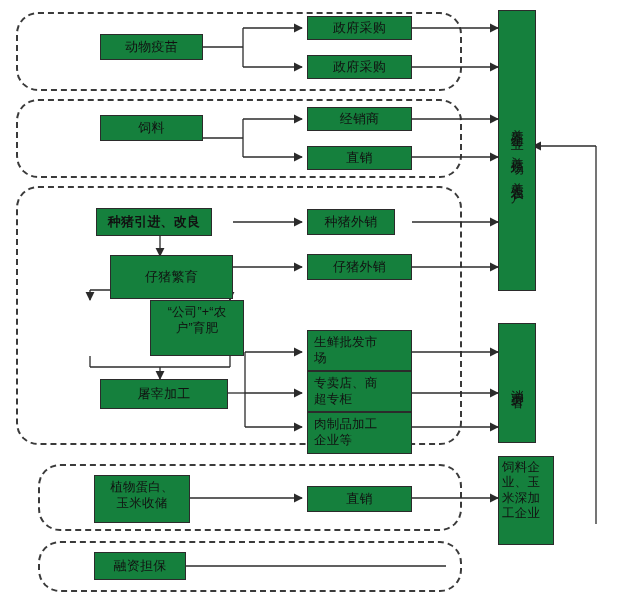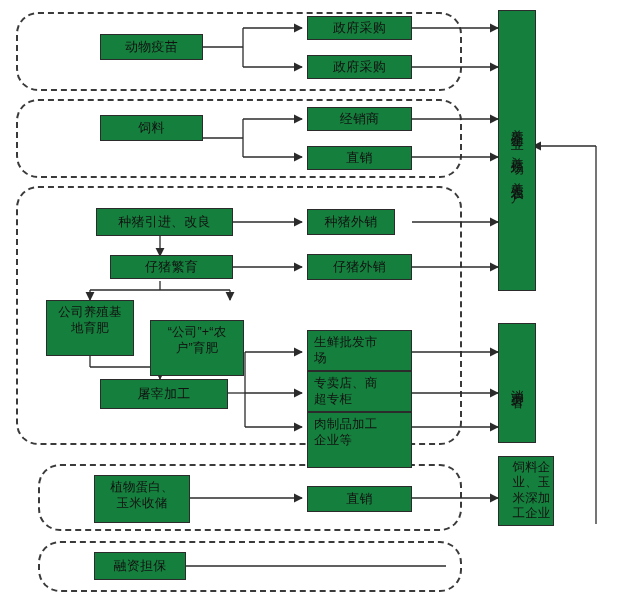--- a/index.html
+++ b/index.html
@@ -139,36 +139,35 @@
   </svg>
 
   <div class="node" style="left:100px; top:34px; width:103px; height:26px;">动物疫苗</div>
   <div class="node" style="left:307px; top:16px; width:105px; height:24px;">政府采购</div>
   <div class="node" style="left:307px; top:55px; width:105px; height:24px;">政府采购</div>
 
   <div class="node" style="left:100px; top:115px; width:103px; height:26px;">饲料</div>
   <div class="node" style="left:307px; top:107px; width:105px; height:24px;">经销商</div>
   <div class="node" style="left:307px; top:146px; width:105px; height:24px;">直销</div>
 
-  <div class="node" style="left:96px; top:208px; width:137px; height:28px;">种猪引进、改良</div>
+  <div class="node" style="left:96px; top:208px; width:116px; height:28px;font-weight:bold;">种猪引进、改良</div>
   <div class="node" style="left:307px; top:209px; width:88px; height:26px;">种猪外销</div>
-  <div class="node" style="left:110px; top:255px; width:123px; height:24px;">仔猪繁育</div>
+  <div class="node" style="left:110px; top:255px; width:123px; height:44px;">仔猪繁育</div>
   <div class="node" style="left:307px; top:254px; width:105px; height:26px;">仔猪外销</div>
 
-  <div class="node multi small" style="left:46px; top:300px; width:88px; height:56px;">公司养殖基<br>地育肥</div>
-  <div class="node multi small" style="left:150px; top:300px; width:94px; height:56px;margin-top:20px;">“公司”+“农<br>户”育肥</div>
+  <div class="node multi small" style="left:150px; top:300px; width:94px; height:56px;">“公司”+“农<br>户”育肥</div>
 
   <div class="node" style="left:100px; top:379px; width:128px; height:30px;">屠宰加工</div>
 
   <div class="node multi stackcol" style="left:307px; top:330px; width:105px; height:41px;">生鲜批发市<br>场</div>
   <div class="node multi stackcol" style="left:307px; top:371px; width:105px; height:41px;">专卖店、商<br>超专柜</div>
-  <div class="node multi stackcol" style="left:307px; top:412px; width:105px; height:56px;">肉制品加工<br>企业等</div>
+  <div class="node multi stackcol" style="left:307px; top:412px; width:105px; height:42px;">肉制品加工<br>企业等</div>
 
   <div class="node multi small" style="left:94px; top:475px; width:96px; height:48px;">植物蛋白、<br>玉米收储</div>
   <div class="node" style="left:307px; top:486px; width:105px; height:26px;">直销</div>
 
   <div class="node" style="left:94px; top:552px; width:92px; height:28px;">融资担保</div>
 
   <div class="node vert" style="left:498px; top:10px; width:38px; height:281px;">养殖企业、养殖场、养殖农户</div>
   <div class="node vert" style="left:498px; top:323px; width:38px; height:120px;">消费者</div>
-  <div class="node multi" style="left:498px; top:456px; width:56px; height:70px; font-size:12.5px; line-height:1.22; padding-left:13px; text-align:center;">饲料企<br>业、玉<br>米深加<br>工企业</div>
+  <div class="node multi" style="left:498px; top:456px; width:56px; height:89px; font-size:12.5px; line-height:1.22; padding-left:3px; text-align:left;">饲料企<br>业、玉<br>米深加<br>工企业</div>
 
 </div>
 
 </body></html>

